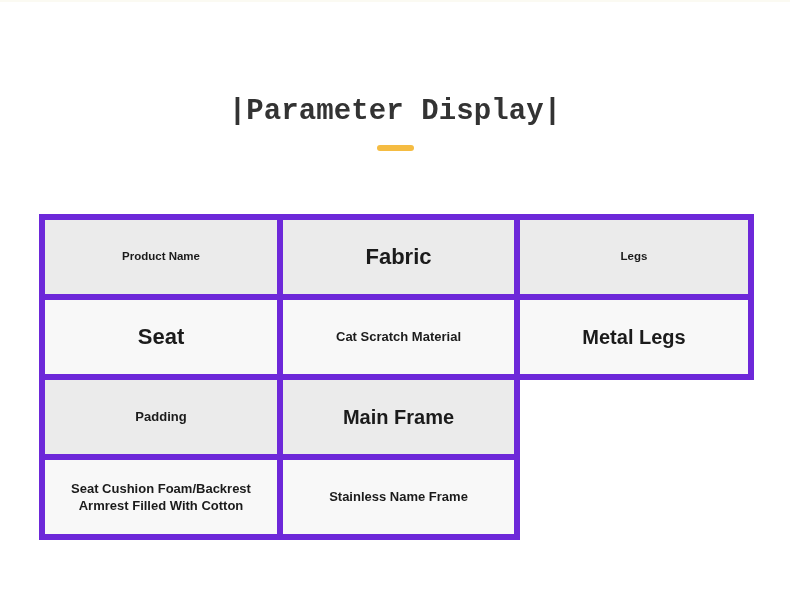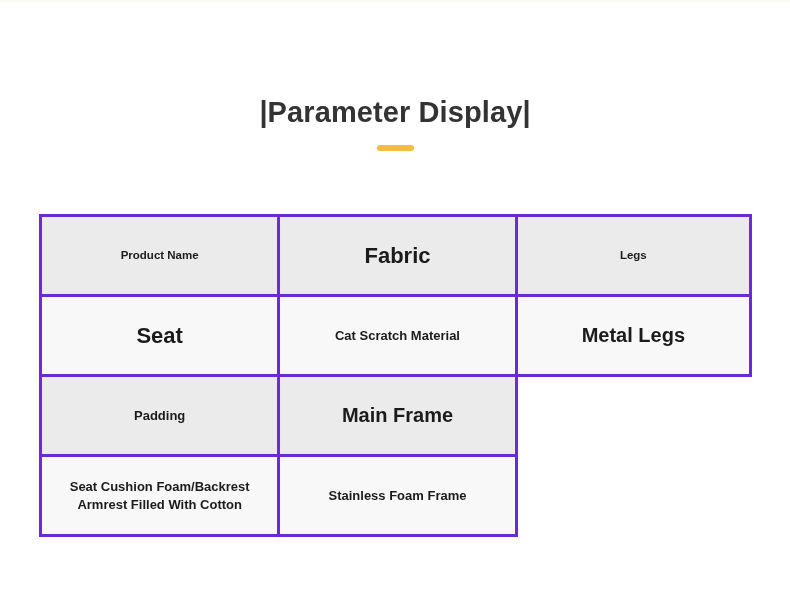--- a/index.html
+++ b/index.html
@@ -28,20 +28,21 @@
     height: 2px;
     background: #fbfaf2;
   }
 
   
   .header {
     position: absolute;
     top: 92px; left: 0;
     width: 790px;
     text-align: center;
+    font-family: Liberation Mono, monospace;
   }
 
   .page-title {
     font-size: 29px;
     font-weight: bold;
     color: #333333;
     letter-spacing: 0.1px;
     line-height: 40px;
     white-space: pre;
   }
@@ -58,21 +59,21 @@
   .param-table {
     position: absolute;
     left: 39px;
     top: 214px;
     width: 713px;
     border-collapse: collapse;
     table-layout: fixed;
   }
 
   .param-table td {
-    border: 3px solid #6d28d9;
+    border: 6px solid #6d28d9;
     height: 80px;
     padding: 6px 10px;
     vertical-align: middle;
     text-align: center;
     color: #1b1b1b;
     line-height: 1.32;
   }
 
   tr.row-head td { background: #ebebeb; }
   tr.row-body td { background: #f8f8f8; }
@@ -108,18 +109,18 @@
           <td class="t-xl" style="width: 238px;">Seat</td>
           <td class="t-md" style="width: 237px;">Cat Scratch Material</td>
           <td class="t-lg" style="width: 238px;">Metal Legs</td>
         </tr>
         <tr class="row-head">
           <td class="t-md" style="width: 357px; margin-top: 8px;">Padding</td>
           <td class="t-lg" style="width: 356px;">Main Frame</td>
         </tr>
         <tr class="row-body">
           <td class="t-md align-left" style="width: 357px;">Seat Cushion Foam/Backrest Armrest Filled With Cotton</td>
-          <td class="t-md" style="width: 356px;">Stainless Foam Frame</td>
+          <td class="t-md" style="width: 356px;">Stainless Name Frame</td>
         </tr>
       </tbody>
   </table>
 
 </div>
 
 </body></html>

